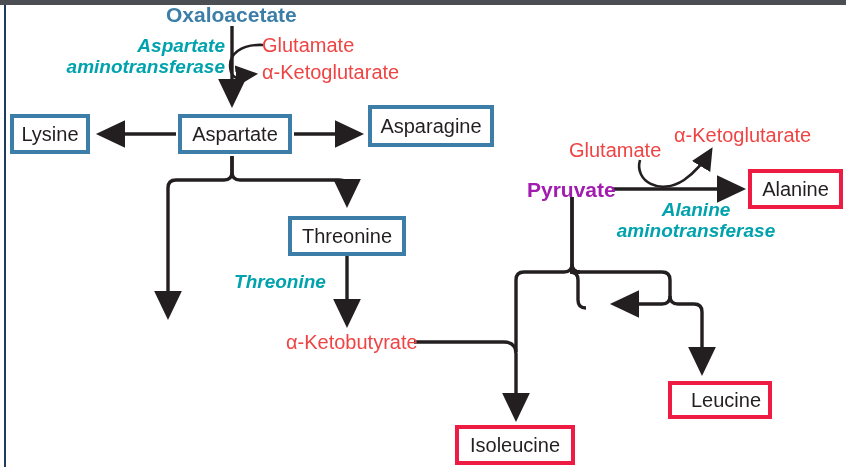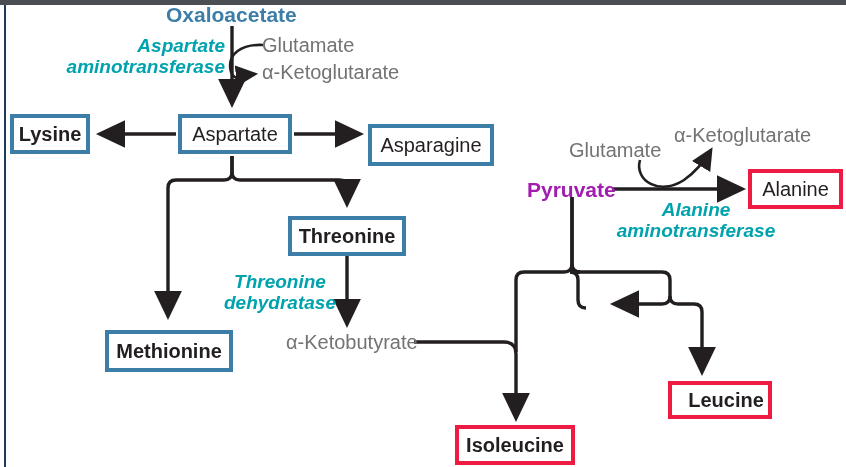--- a/index.html
+++ b/index.html
@@ -8,24 +8,24 @@
   #stage{position:relative;width:846px;height:467px;background:#ffffff;}
   #topbar{position:absolute;left:0;top:0;width:846px;height:5px;background:#4b4f54;}
   #leftrule{position:absolute;left:4px;top:5px;width:2px;height:462px;background:#1f3b5c;}
   svg{position:absolute;left:0;top:0;width:846px;height:467px;}
 
   .nodebox{position:absolute;box-sizing:border-box;background:#fff;
            display:flex;align-items:center;justify-content:center;}
   .blue{border:4px solid #3c7ea8;}
   .red{border:4px solid #ee1c42;}
   .nodebox span{color:#231f20;line-height:1;white-space:nowrap;}
-  .b span{font-weight:bold;}
+  .b span{font-weight:normal;}
   .r span{font-weight:normal;}
 
-  .plain{position:absolute;color:#737373;white-space:nowrap;line-height:1;}
+  .plain{position:absolute;color:#ef4444;white-space:nowrap;line-height:1;}
   .blutxt{position:absolute;color:#3c7ea8;font-weight:bold;white-space:nowrap;line-height:1;}
   .redtxt{position:absolute;color:#a21caf;font-weight:bold;white-space:nowrap;line-height:1;}
   .enz{position:absolute;color:#00a3ad;font-weight:bold;font-style:italic;
        text-align:center;line-height:1.1;}
 </style>
 </head>
 <body>
 
 <div id="stage">
 
@@ -79,46 +79,42 @@
   <div class="plain" style="left:262px;top:62px;font-size:20px;">α-Ketoglutarate</div>
   <div class="plain" style="left:569px;top:140px;font-size:20px;">Glutamate</div>
   <div class="plain" style="left:674px;top:125px;font-size:20px;">α-Ketoglutarate</div>
 
   <div class="enz" style="left:45px;top:36px;width:180px;font-size:19px;text-align:right;">
     <div>Aspartate</div>
     <div>aminotransferase</div>
   </div>
   <div class="enz" style="left:220px;top:272px;width:120px;font-size:19px;">
     <div>Threonine</div>
-    <div>dehydratase</div>
   </div>
   <div class="enz" style="left:601px;top:200px;width:190px;font-size:19px;">
     <div>Alanine</div>
     <div>aminotransferase</div>
   </div>
 
   <div class="nodebox blue b" style="left:10px;top:114px;width:80px;height:40px;">
     <span style="font-size:20px;">Lysine</span>
   </div>
 
   <div class="nodebox blue r" style="left:178px;top:114px;width:114px;height:40px;">
     <span style="font-size:20px;">Aspartate</span>
   </div>
 
-  <div class="nodebox blue r" style="left:368px;top:124px;width:126px;height:42px;">
+  <div class="nodebox blue r" style="left:368px;top:105px;width:126px;height:42px;">
     <span style="font-size:20px;">Asparagine</span>
   </div>
 
   <div class="nodebox blue b" style="left:288px;top:216px;width:118px;height:40px;">
     <span style="font-size:20px;">Threonine</span>
   </div>
 
-  <div class="nodebox blue b" style="left:105px;top:330px;width:128px;height:42px;">
-    <span style="font-size:20px;">Methionine</span>
-  </div>
 
   <div class="nodebox red r" style="left:748px;top:169px;width:95px;height:40px;">
     <span style="font-size:20px;">Alanine</span>
   </div>
 
 
   <div class="nodebox red b" style="left:668px;top:381px;width:104px;height:38px;">
     <span style="font-size:20px;margin-left:12px;">Leucine</span>
   </div>
 

